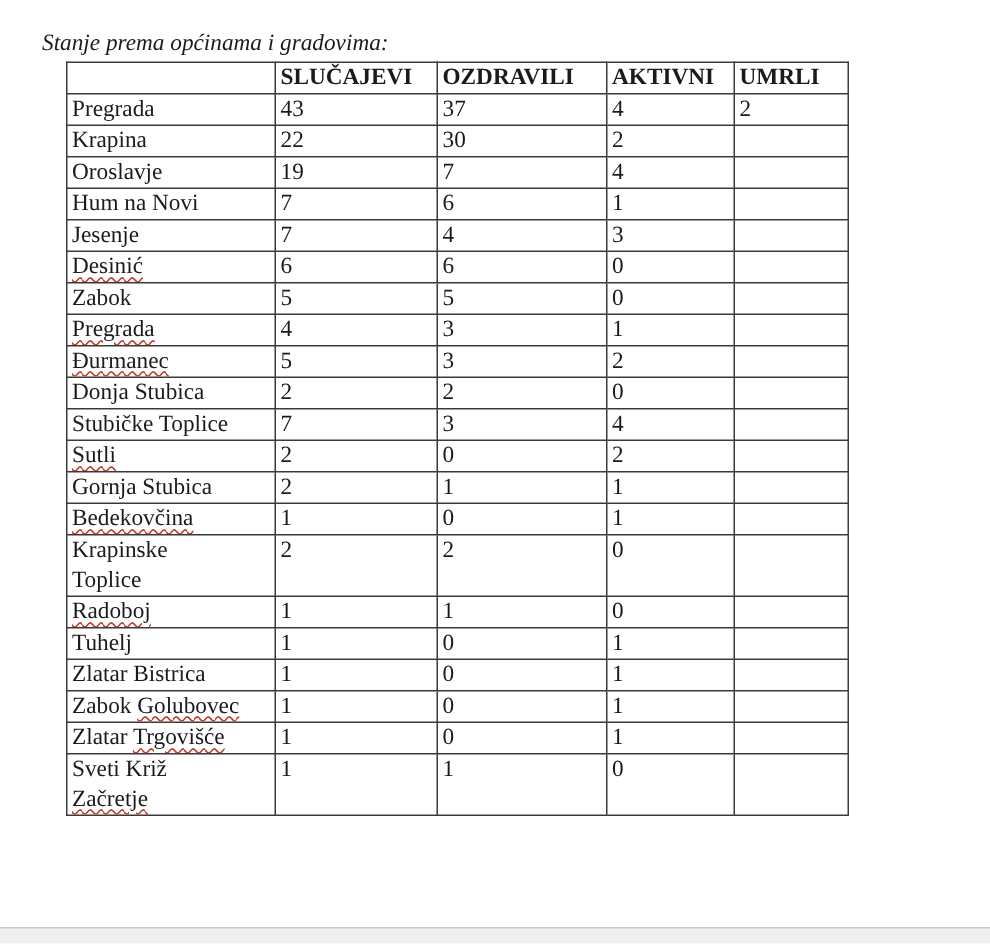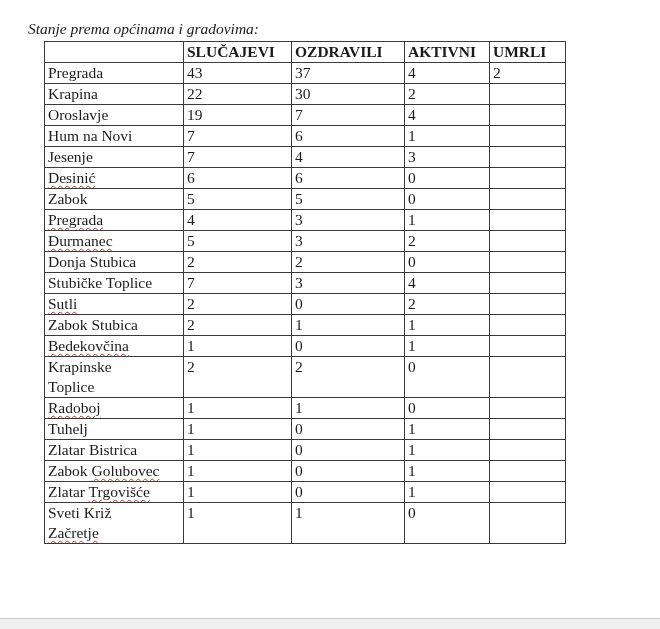--- a/index.html
+++ b/index.html
@@ -167,21 +167,21 @@
           <td></td>
         </tr>
         <tr>
           <td><span class="sp">Sutli</span></td>
           <td>2</td>
           <td>0</td>
           <td>2</td>
           <td></td>
         </tr>
         <tr>
-          <td><span>Zabok Stubica</span></td>
+          <td><span>Gornja Stubica</span></td>
           <td>2</td>
           <td>1</td>
           <td>1</td>
           <td></td>
         </tr>
         <tr>
           <td><span class="sp">Bedekovčina</span></td>
           <td>1</td>
           <td>0</td>
           <td>1</td>

